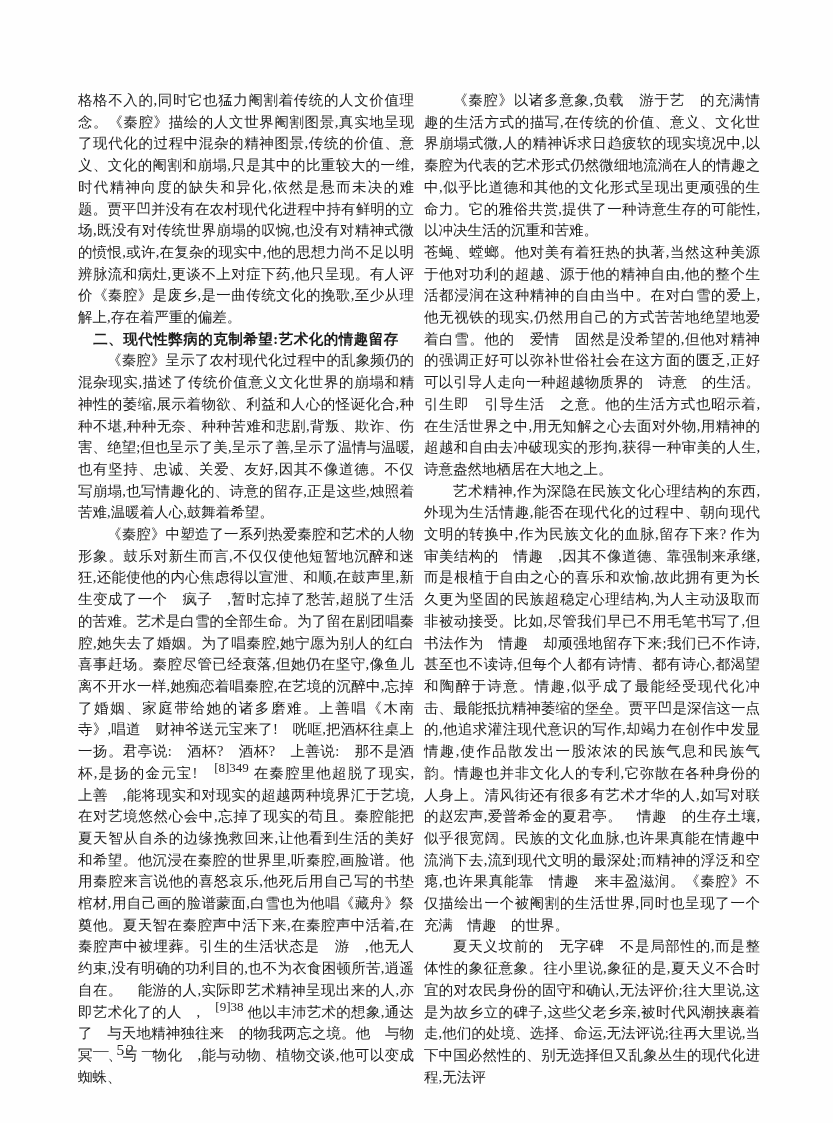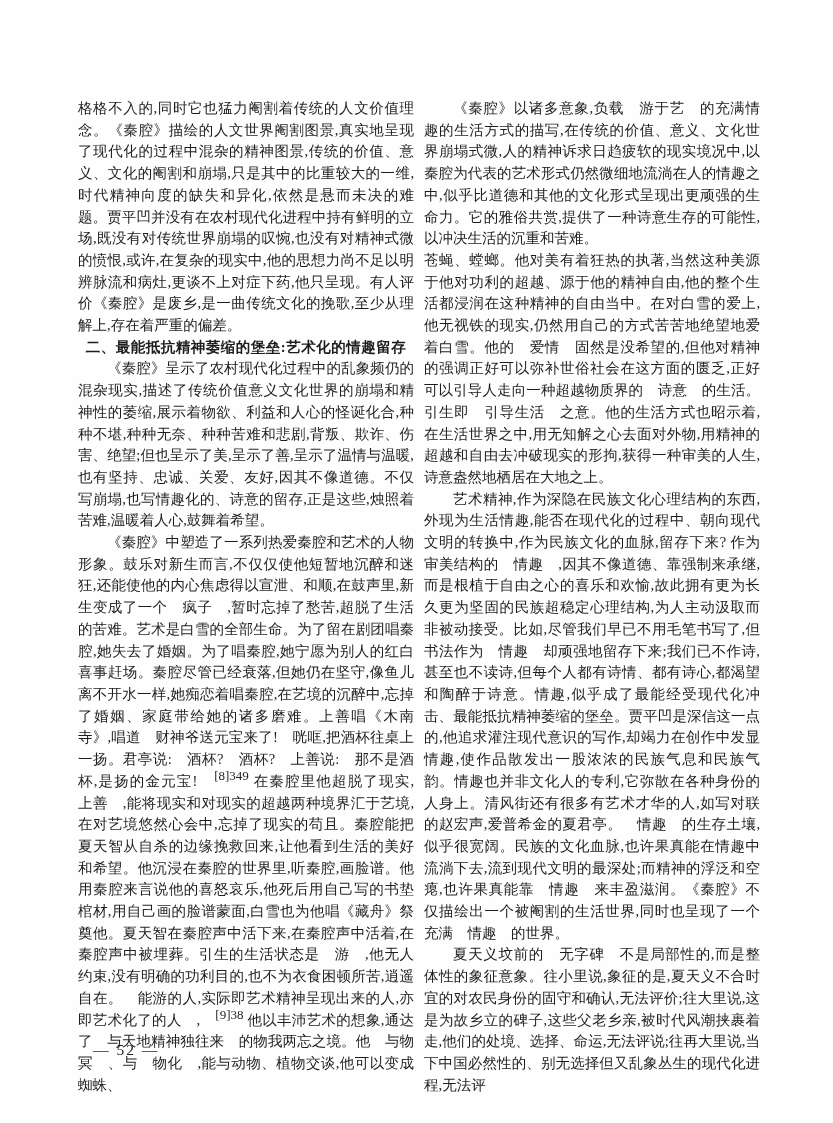--- a/index.html
+++ b/index.html
@@ -11,21 +11,21 @@
     position: relative;
     width: 833px;
     height: 1123px;
     background: #fefefe;
     font-family: "Liberation Serif", "DejaVu Serif", serif;
     color: #1d1d1d;
     overflow: hidden;
   }
   .column {
     position: absolute;
-    top: 98px;
+    top: 90px;
     width: 336px;
   }
   .col-left  { left: 78px; }
   .col-right { left: 424px; }
   .para {
     margin: 0;
     font-size: 14.5px;
     line-height: 21.7px;
     text-align: justify;
     text-justify: inter-ideograph;
@@ -56,21 +56,21 @@
     letter-spacing: 2px;
   }
 </style>
 </head>
 <body>
 
 <div class="page">
 
   <div class="column col-left">
     <p class="para cont">格格不入的,同时它也猛力阉割着传统的人文价值理念。《秦腔》描绘的人文世界阉割图景,真实地呈现了现代化的过程中混杂的精神图景,传统的价值、意义、文化的阉割和崩塌,只是其中的比重较大的一维,时代精神向度的缺失和异化,依然是悬而未决的难题。贾平凹并没有在农村现代化进程中持有鲜明的立场,既没有对传统世界崩塌的叹惋,也没有对精神式微的愤恨,或许,在复杂的现实中,他的思想力尚不足以明辨脉流和病灶,更谈不上对症下药,他只呈现。有人评价《秦腔》是废乡,是一曲传统文化的挽歌,至少从理解上,存在着严重的偏差。</p>
-    <h3 class="sec-heading">二、最能抵抗精神萎缩的堡垒:艺术化的情趣留存</h3>
+    <h3 class="sec-heading">二、现代性弊病的克制希望:艺术化的情趣留存</h3>
     <p class="para">《秦腔》呈示了农村现代化过程中的乱象频仍的混杂现实,描述了传统价值意义文化世界的崩塌和精神性的萎缩,展示着物欲、利益和人心的怪诞化合,种种不堪,种种无奈、种种苦难和悲剧,背叛、欺诈、伤害、绝望;但也呈示了美,呈示了善,呈示了温情与温暖,也有坚持、忠诚、关爱、友好,因其不像道德。不仅写崩塌,也写情趣化的、诗意的留存,正是这些,烛照着苦难,温暖着人心,鼓舞着希望。</p>
     <p class="para">《秦腔》中塑造了一系列热爱秦腔和艺术的人物形象。鼓乐对新生而言,不仅仅使他短暂地沉醉和迷狂,还能使他的内心焦虑得以宣泄、和顺,在鼓声里,新生变成了一个　疯子　,暂时忘掉了愁苦,超脱了生活的苦难。艺术是白雪的全部生命。为了留在剧团唱秦腔,她失去了婚姻。为了唱秦腔,她宁愿为别人的红白喜事赶场。秦腔尽管已经衰落,但她仍在坚守,像鱼儿离不开水一样,她痴恋着唱秦腔,在艺境的沉醉中,忘掉了婚姻、家庭带给她的诸多磨难。上善唱《木南寺》,唱道　财神爷送元宝来了!　咣哐,把酒杯往桌上一扬。君亭说:　酒杯?　酒杯?　上善说:　那不是酒杯,是扬的金元宝!　<sup class="ref">[8]349</sup> 在秦腔里他超脱了现实,　上善　,能将现实和对现实的超越两种境界汇于艺境,在对艺境悠然心会中,忘掉了现实的苟且。秦腔能把夏天智从自杀的边缘挽救回来,让他看到生活的美好和希望。他沉浸在秦腔的世界里,听秦腔,画脸谱。他用秦腔来言说他的喜怒哀乐,他死后用自己写的书垫棺材,用自己画的脸谱蒙面,白雪也为他唱《藏舟》祭奠他。夏天智在秦腔声中活下来,在秦腔声中活着,在秦腔声中被埋葬。引生的生活状态是　游　,他无人约束,没有明确的功利目的,也不为衣食困顿所苦,逍遥自在。　能游的人,实际即艺术精神呈现出来的人,亦即艺术化了的人　,　<sup class="ref">[9]38</sup> 他以丰沛艺术的想象,通达了　与天地精神独往来　的物我两忘之境。他　与物冥　、与　物化　,能与动物、植物交谈,他可以变成蜘蛛、</p>
   </div>
 
   <div class="column col-right">
     <p class="para">《秦腔》以诸多意象,负载　游于艺　的充满情趣的生活方式的描写,在传统的价值、意义、文化世界崩塌式微,人的精神诉求日趋疲软的现实境况中,以秦腔为代表的艺术形式仍然微细地流淌在人的情趣之中,似乎比道德和其他的文化形式呈现出更顽强的生命力。它的雅俗共赏,提供了一种诗意生存的可能性,以冲决生活的沉重和苦难。</p>
     <p class="para cont">苍蝇、螳螂。他对美有着狂热的执著,当然这种美源于他对功利的超越、源于他的精神自由,他的整个生活都浸润在这种精神的自由当中。在对白雪的爱上,他无视铁的现实,仍然用自己的方式苦苦地绝望地爱着白雪。他的　爱情　固然是没希望的,但他对精神的强调正好可以弥补世俗社会在这方面的匮乏,正好可以引导人走向一种超越物质界的　诗意　的生活。引生即　引导生活　之意。他的生活方式也昭示着,在生活世界之中,用无知解之心去面对外物,用精神的超越和自由去冲破现实的形拘,获得一种审美的人生,诗意盎然地栖居在大地之上。</p>
     <p class="para">艺术精神,作为深隐在民族文化心理结构的东西,外现为生活情趣,能否在现代化的过程中、朝向现代文明的转换中,作为民族文化的血脉,留存下来? 作为审美结构的　情趣　,因其不像道德、靠强制来承继,而是根植于自由之心的喜乐和欢愉,故此拥有更为长久更为坚固的民族超稳定心理结构,为人主动汲取而非被动接受。比如,尽管我们早已不用毛笔书写了,但书法作为　情趣　却顽强地留存下来;我们已不作诗,甚至也不读诗,但每个人都有诗情、都有诗心,都渴望和陶醉于诗意。情趣,似乎成了最能经受现代化冲击、最能抵抗精神萎缩的堡垒。贾平凹是深信这一点的,他追求灌注现代意识的写作,却竭力在创作中发显情趣,使作品散发出一股浓浓的民族气息和民族气韵。情趣也并非文化人的专利,它弥散在各种身份的人身上。清风街还有很多有艺术才华的人,如写对联的赵宏声,爱普希金的夏君亭。　情趣　的生存土壤,似乎很宽阔。民族的文化血脉,也许果真能在情趣中流淌下去,流到现代文明的最深处;而精神的浮泛和空瘪,也许果真能靠　情趣　来丰盈滋润。《秦腔》不仅描绘出一个被阉割的生活世界,同时也呈现了一个充满　情趣　的世界。</p>
     <p class="para">夏天义坟前的　无字碑　不是局部性的,而是整体性的象征意象。往小里说,象征的是,夏天义不合时宜的对农民身份的固守和确认,无法评价;往大里说,这是为故乡立的碑子,这些父老乡亲,被时代风潮挟裹着走,他们的处境、选择、命运,无法评说;往再大里说,当下中国必然性的、别无选择但又乱象丛生的现代化进程,无法评</p>
   </div>

